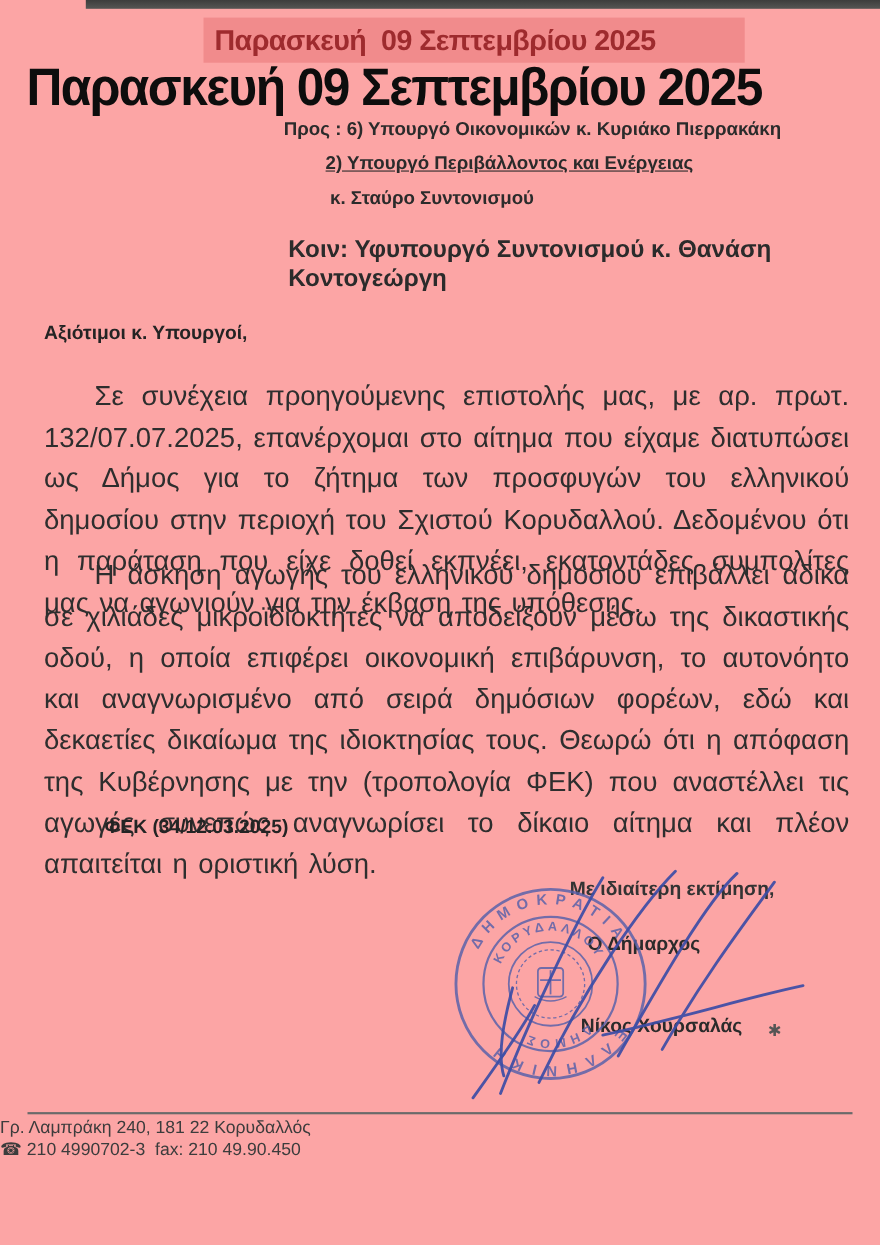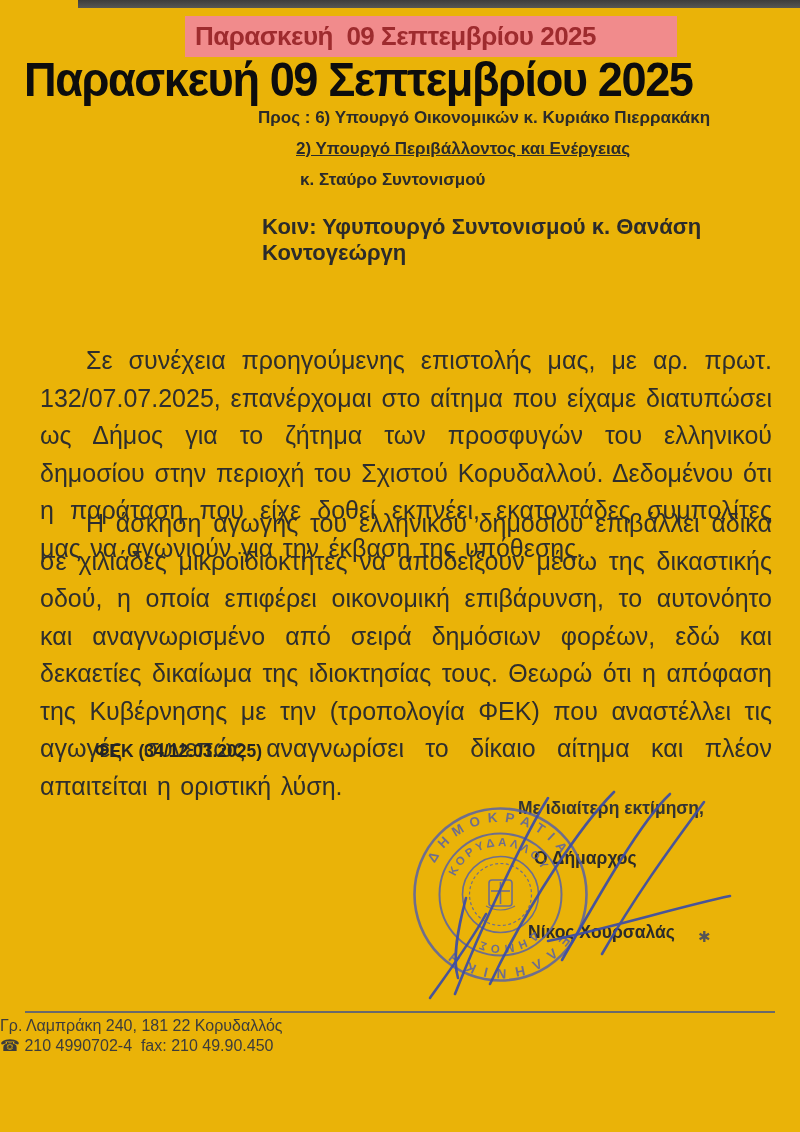--- a/index.html
+++ b/index.html
@@ -1,19 +1,19 @@
 <!DOCTYPE html>
 <html><head>
 <meta charset="utf-8">
 <style>
   html,body{margin:0;padding:0;background:#e9e9e9;}
   .page{
     position:relative;
     width:800px;height:1132px;
-    background:#eab308;
+    background:#fca5a5;
     overflow:hidden;
     font-family:"Liberation Sans", sans-serif;
     color:#262626;
     margin:0 auto;
   }
   .top-bar{
     position:absolute;left:78px;top:0;width:722px;height:8px;
     background:linear-gradient(#3d3d3c,#565654);
   }
   .highlight-date{
@@ -73,20 +73,21 @@
 
 
   <div class="recipients">
     <div class="r-line r1">Προς : 6) Υπουργό Οικονομικών κ. Κυριάκο Πιερρακάκη</div>
     <div class="r-line r2">2) Υπουργό Περιβάλλοντος και Ενέργειας</div>
     <div class="r-line r3">κ. Σταύρο Συντονισμού</div>
   </div>
 
   <div class="cc-line">Κοιν: Υφυπουργό Συντονισμού κ. Θανάση Κοντογεώργη</div>
 
+  <div class="salutation">Αξιότιμοι κ. Υπουργοί,</div>
 
   <p class="body-para para-1">Σε συνέχεια προηγούμενης επιστολής μας, με αρ. πρωτ. 132/07.07.2025, επανέρχομαι στο αίτημα που είχαμε διατυπώσει ως Δήμος για το ζήτημα των προσφυγών του ελληνικού δημοσίου στην περιοχή του Σχιστού Κορυδαλλού. Δεδομένου ότι η παράταση που είχε δοθεί εκπνέει, εκατοντάδες συμπολίτες μας να αγωνιούν για την έκβαση της υπόθεσης.</p>
 
   <p class="body-para para-2">Η άσκηση αγωγής του ελληνικού δημοσίου επιβάλλει άδικα σε χιλιάδες μικροϊδιοκτήτες να αποδείξουν μέσω της δικαστικής οδού, η οποία επιφέρει οικονομική επιβάρυνση, το αυτονόητο και αναγνωρισμένο από σειρά δημόσιων φορέων, εδώ και δεκαετίες δικαίωμα της ιδιοκτησίας τους. Θεωρώ ότι η απόφαση της Κυβέρνησης με την (τροπολογία ΦΕΚ) που αναστέλλει τις αγωγές συνεπώς αναγνωρίσει το δίκαιο αίτημα και πλέον απαιτείται η οριστική λύση.</p>
 
   <div class="fek-ref">ΦΕΚ (34/12.03.2025)</div>
 
   <div class="regards">Με ιδιαίτερη εκτίμηση,</div>
   <div class="mayor-title">Ο Δήμαρχος</div>
   <div class="mayor-name">Νίκος Χουρσαλάς</div>
@@ -137,16 +138,16 @@
       <path d="M 322 176 C 362 106, 404 52, 424 24"></path>
       <path d="M 268 163 C 330 150, 402 128, 450 118"></path>
       <path d="M 186 120 C 178 150, 172 180, 178 200"></path>
     </g>
   </svg>
 
   <div class="footer-rule"></div>
 
   <div class="footer-block">
     <div>Γρ. Λαμπράκη 240, 181 22 Κορυδαλλός</div>
-    <div class="phone-row">☎ 210 4990702-4  fax: 210 49.90.450</div>
+    <div class="phone-row">☎ 210 4990702-3  fax: 210 49.90.450</div>
   </div>
 
 </div>
 
 </body></html>

